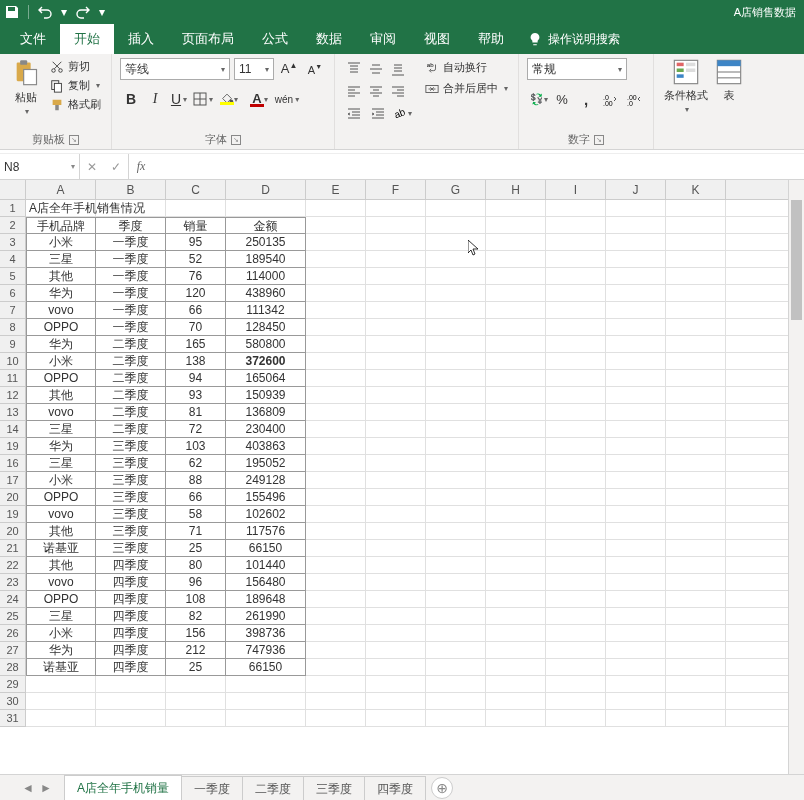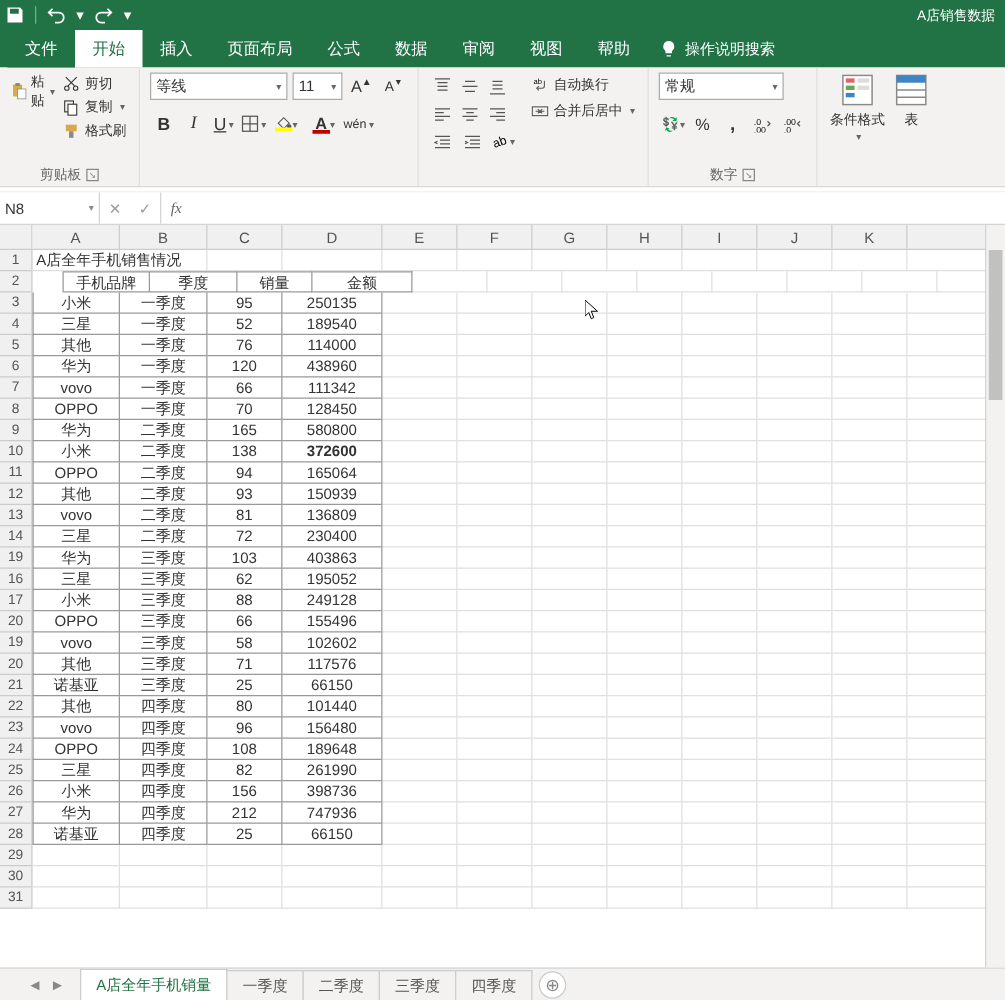--- a/index.html
+++ b/index.html
@@ -20,21 +20,21 @@
 .tell-me { display: flex; align-items: center; gap: 6px; color: #fff; font-size: 12px; margin-left: 10px; cursor: text; }
 .bulb { width: 14px; height: 14px; fill: #fff; }
 
 
 .ribbon { height: 96px; background: #f3f2f1; border-bottom: 1px solid #d4d4d4; display: flex; }
 .group { border-right: 1px solid #e1dfde; padding: 4px 8px 2px 8px; display: flex; flex-direction: column; justify-content: space-between; }
 .group-body { display: flex; gap: 4px; align-items: flex-start; flex: 1; }
 .group-label { text-align: center; font-size: 11px; color: #666; padding-top: 2px; display: flex; align-items: center; justify-content: center; gap: 4px; }
 .group-label .dlg { width: 10px; height: 10px; border: 1px solid #888; display: inline-flex; align-items: center; justify-content: center; font-size: 7px; color: #888; cursor: pointer; }
 
-.paste-btn { width: 36px; display: flex; flex-direction: row; align-items: center; cursor: pointer; gap: 2px; font-size: 11px; }
+.paste-btn { width: 36px; display: flex; flex-direction: column; align-items: center; cursor: pointer; gap: 2px; font-size: 11px; }
 .paste-btn svg { width: 28px; height: 30px; }
 .clip-col { display: flex; flex-direction: column; gap: 2px; font-size: 11px; }
 .clip-item { display: flex; align-items: center; gap: 4px; cursor: pointer; padding: 1px 2px; }
 .clip-item svg { width: 14px; height: 14px; }
 
 .font-top { display: flex; gap: 4px; align-items: center; margin-bottom: 4px; }
 .combo { height: 22px; border: 1px solid #ababab; background: #fff; display: flex; align-items: center; padding: 0 4px; font-size: 12px; cursor: pointer; }
 .combo .dd { margin-left: auto; font-size: 8px; color: #666; }
 .font-name { width: 110px; }
 .font-size { width: 40px; }
@@ -237,20 +237,24 @@
             <span style="font-size:13px;font-weight:bold">A</span>
             <div class="color-bar" style="background:#c00000"></div>
             <span class="dd-caret" style="position:absolute;margin-left:18px">▾</span>
           </div>
         <div class="sq-btn" style="margin-left:6px">
             <span style="font-size:10px">wén</span>
             <span class="dd-caret">▾</span>
           </div>
       </div>
     </div>
+    <div class="group-label">
+        <span>字体</span>
+        <span class="dlg">↘</span>
+      </div>
   </div>
 
   <div class="group">
     <div class="group-body">
       <div>
         <div class="align-grid">
           <div class="sq-btn">
               <svg viewBox="0 0 14 14">
                 <path stroke="#555" d="M1 1h12M3 4h8M3 7h8M3 10h8"></path>
               </svg>
@@ -465,21 +469,21 @@
         <div class="cell" style="width: 60px;"></div>
         <div class="cell" style="width: 60px;"></div>
         <div class="cell" style="width: 60px;"></div>
         <div class="cell" style="width: 60px;"></div>
         <div class="cell" style="width: 60px;"></div>
         <div class="cell" style="width: 60px;"></div>
         <div class="cell" style="width: 60px;"></div>
         <div class="cell" style="flex: 1 1 0%;"></div>
       </div>
       <div class="cell-row">
-        <div class="cell bordered center bordered-left bordered-top" style="width: 70px; margin-left: 24px;">手机品牌</div>
+        <div class="cell bordered center bordered-left bordered-top" style="width: 70px;">手机品牌</div>
         <div class="cell bordered center bordered-top" style="width: 70px;">季度</div>
         <div class="cell bordered center bordered-top" style="width: 60px;">销量</div>
         <div class="cell bordered center bordered-top" style="width: 80px;">金额</div>
         <div class="cell" style="width: 60px;"></div>
         <div class="cell" style="width: 60px;"></div>
         <div class="cell" style="width: 60px;"></div>
         <div class="cell" style="width: 60px;"></div>
         <div class="cell" style="width: 60px;"></div>
         <div class="cell" style="width: 60px;"></div>
         <div class="cell" style="width: 60px;"></div>

